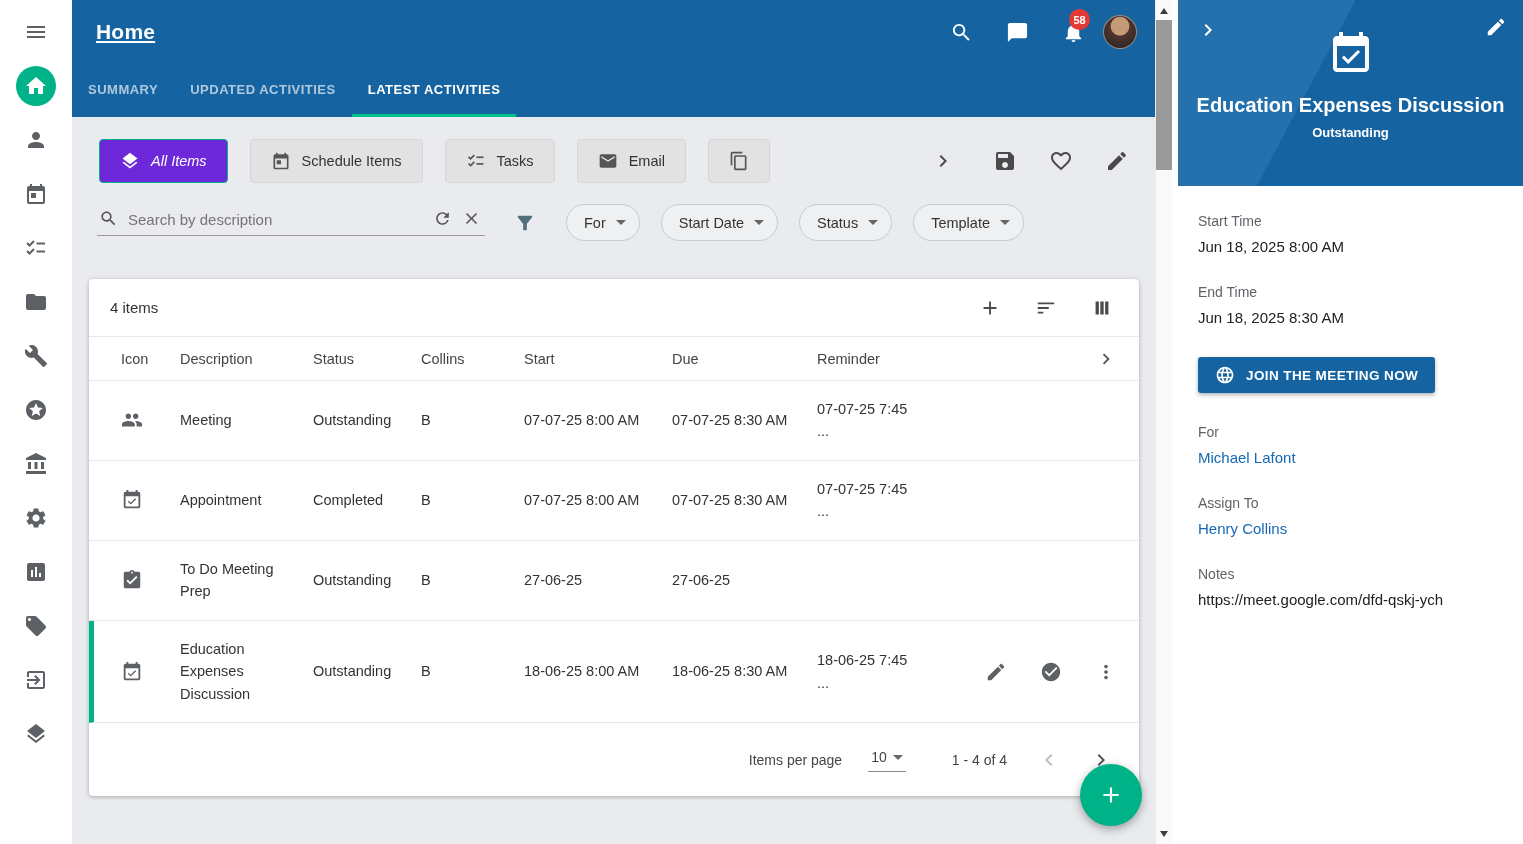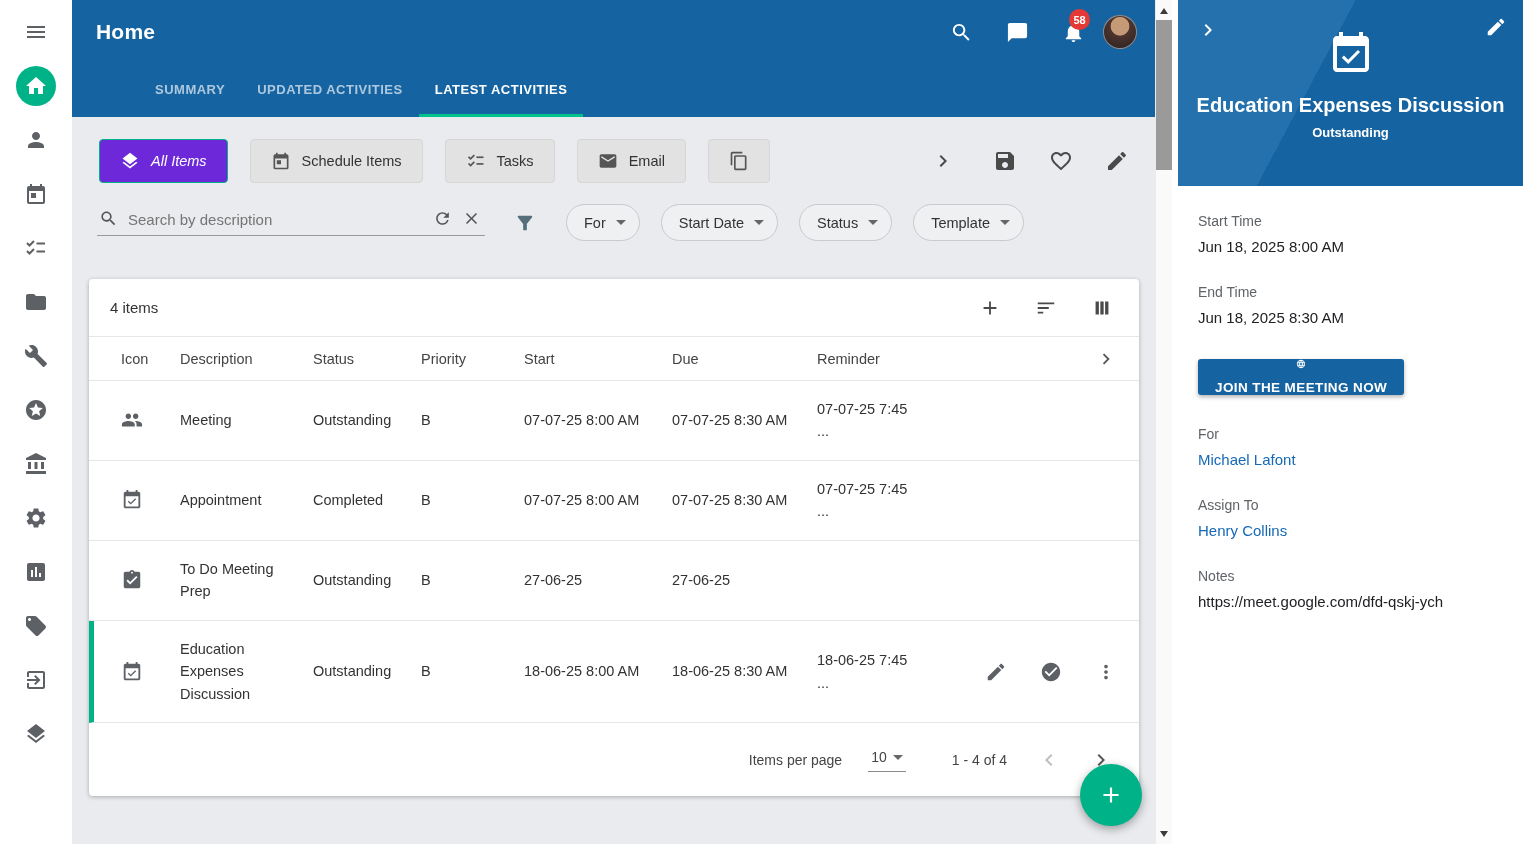--- a/index.html
+++ b/index.html
@@ -11,29 +11,29 @@
   .sidebar { width:72px; flex:none; background:#fff; display:flex; flex-direction:column; align-items:center; padding-top:12px; gap:14px; }
   .sb-item { width:40px; height:40px; border-radius:50%; display:flex; align-items:center; justify-content:center; color:#5d6165; cursor:pointer; flex:none; }
   .sb-item svg { width:24px; height:24px; }
   .sb-item.active { background:#00b287; color:#fff; }
 
   
   .main { flex:1; min-width:0; display:flex; flex-direction:column; background:#e9ebee; position:relative; }
 
   .app-header { background:#1563a0; color:#fff; flex:none; }
   .app-header-top { height:64px; display:flex; align-items:center; padding:0 18px 0 24px; }
-  .app-title { font-size:21px; font-weight:bold; letter-spacing:0.2px; }
+  .app-title { font-size:21px; font-weight:bold; letter-spacing:0.2px;text-decoration:underline; }
   .hdr-spacer { flex:1; }
   .hdr-icon { width:40px; height:40px; display:flex; align-items:center; justify-content:flex-end; position:relative; margin-left:16px; cursor:pointer; }
   .hdr-icon svg { width:23px; height:23px; }
   .badge { position:absolute; top:-3px; right:-5px; background:#e53935; color:#fff; font-size:11px; font-weight:bold; min-width:21px; height:21px; border-radius:11px; display:flex; align-items:center; justify-content:center; padding:0 4px; }
   .avatar { width:34px; height:34px; border-radius:50%; margin-left:18px; flex:none; cursor:pointer; border:1px solid rgba(255,255,255,0.45);
             background: radial-gradient(circle at 50% 32%, #c59a76 0%, #c59a76 33%, #4e342e 36%, #26201e 100%); }
 
-  .app-tabs { height:53px; display:flex; padding-left:67px; }
+  .app-tabs { height:53px; display:flex; }
   .tab { display:flex; align-items:center; padding:0 16px; font-size:13px; font-weight:bold; letter-spacing:0.5px; color:rgba(255,255,255,0.65); border-bottom:3px solid transparent; cursor:pointer; white-space:nowrap; }
   .tab.active { color:#fff; border-bottom-color:#00c28b; }
 
   
   .toolbar-row { margin:22px 16px 0 27px; display:flex; align-items:center; flex:none; height:44px; }
   .tb-scroll { display:flex; gap:22px; width:826px; overflow:hidden; flex:none; }
   .tb-btn { height:44px; padding:0 20px; background:#e2e2e2; border:1px solid #d6d6d6; border-radius:4px; display:flex; align-items:center; gap:11px; font-size:14.5px; color:#333; white-space:nowrap; cursor:pointer; flex:none; font-family:inherit; }
   .tb-btn svg { width:20px; height:20px; color:#555; flex:none; }
   .tb-btn.active { background:#6d28d9; border-color:#00b287; color:#fff;font-style:italic; }
   .tb-btn.active svg { color:#fff; }
@@ -109,21 +109,21 @@
   .dp-icon { margin:0 auto 15px; width:48px; height:48px; }
   .dp-icon svg { width:48px; height:48px; }
   .dp-title { font-size:20px; font-weight:bold; padding:0 6px; line-height:1.25; }
   .dp-status { font-size:13px; font-weight:bold; margin-top:7px; }
 
   .dp-body { padding:27px 20px 20px; overflow:hidden; }
   .f-label { font-size:14px; color:#5f6368; margin-bottom:9px; }
   .f-value { font-size:15px; color:#202124; margin-bottom:29px; }
   .f-link { font-size:15px; color:#1569b5; margin-bottom:29px; cursor:pointer; }
   .f-link:last-child, .f-value:last-child { margin-bottom:0; }
-  .join-btn { display:inline-flex; align-items:center; gap:11px; height:36px; padding:0 17px; background:#1563a0; color:#fff; font-size:13.5px; font-weight:bold; letter-spacing:0.4px; border:none; border-radius:3px; box-shadow:0 2px 4px rgba(0,0,0,0.3); margin:2px 0 31px; cursor:pointer; font-family:inherit;flex-direction:column; }
+  .join-btn { display:inline-flex; align-items:center; gap:11px; height:36px; padding:0 17px; background:#1563a0; color:#fff; font-size:13.5px; font-weight:bold; letter-spacing:0.4px; border:none; border-radius:3px; box-shadow:0 2px 4px rgba(0,0,0,0.3); margin:2px 0 31px; cursor:pointer; font-family:inherit; }
   .join-btn svg { width:20px; height:20px; }
 </style>
 </head>
 <body>
 
 <nav class="sidebar">
   <div class="sb-item">
     <svg viewBox="0 0 24 24" fill="currentColor">
         <path d="M3 6h18v2H3zM3 11h18v2H3zM3 16h18v2H3z"></path>
       </svg>
@@ -351,21 +351,21 @@
               <path d="M5 5h3.6v14H5zM10.2 5h3.6v14h-3.6zM15.4 5H19v14h-3.6z"></path>
             </svg>
           </span>
       </div>
     </div>
 
     <div class="grid thead">
       <div>Icon</div>
       <div>Description</div>
       <div>Status</div>
-      <div>Priority</div>
+      <div>Collins</div>
       <div>Start</div>
       <div>Due</div>
       <div>Reminder</div>
       <div class="th-actions">
         <svg viewBox="0 0 24 24" fill="currentColor">
             <path d="M10 6L8.59 7.41 13.17 12l-4.58 4.59L10 18l6-6z"></path>
           </svg>
       </div>
     </div>
 

